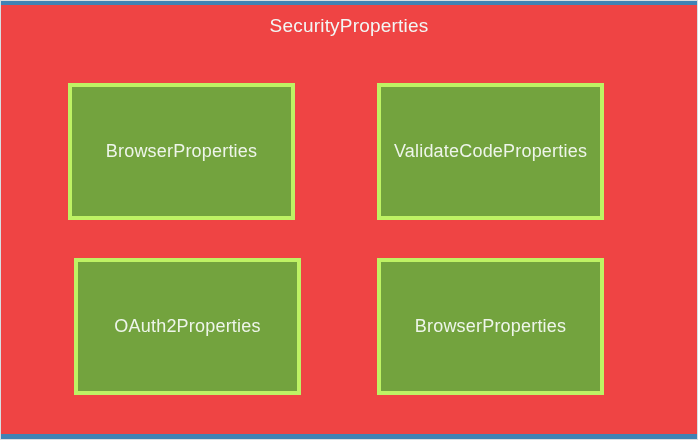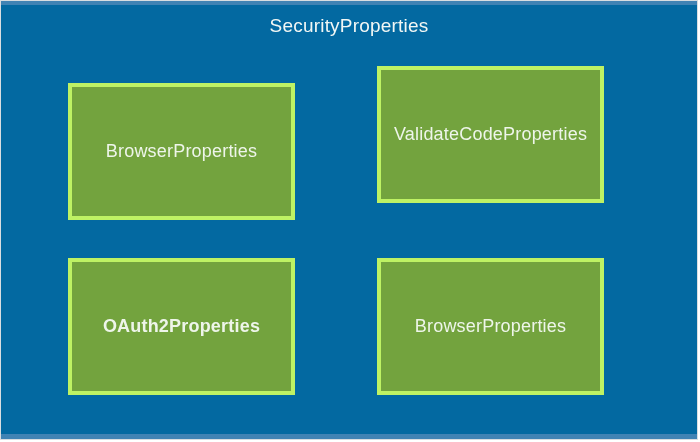--- a/index.html
+++ b/index.html
@@ -8,21 +8,21 @@
     width: 700px;
     height: 442px;
     font-family: "Liberation Sans", sans-serif;
     background: #ffffff;
     overflow: hidden;
   }
   .frame {
     position: relative;
     width: 698px;
     height: 440px;
-    background: #0369a1;
+    background: #ef4444;
     border: 1px solid #d9dee1;
     box-sizing: border-box;
     box-shadow: inset 0 4px 0 #4083b4, inset 0 -5px 0 #4083b4;
     padding-left: 43px;
   }
   .diagram-title {
     position: absolute;
     top: 14px;
     left: 0;
     width: 100%;
@@ -39,22 +39,22 @@
     border: 4px solid #bef264;
     box-sizing: border-box;
     display: flex;
     align-items: center;
     justify-content: center;
     color: #eef5ea;
     font-size: 18px;
     letter-spacing: 0.2px;
   }
   .box-0 { left: 67px;  top: 82px;  }
-  .box-1 { left: 376px; top: 65px;  }
-  .box-2 { left: 67px;  top: 257px; font-weight: bold; }
+  .box-1 { left: 376px; top: 82px;  }
+  .box-2 { left: 73px;  top: 257px; }
   .box-3 { left: 376px; top: 257px; }
 </style>
 </head>
 <body>
 
 <div class="frame">
   <div class="diagram-title">SecurityProperties</div>
 
   <div class="prop-box box-0">BrowserProperties</div>
 

